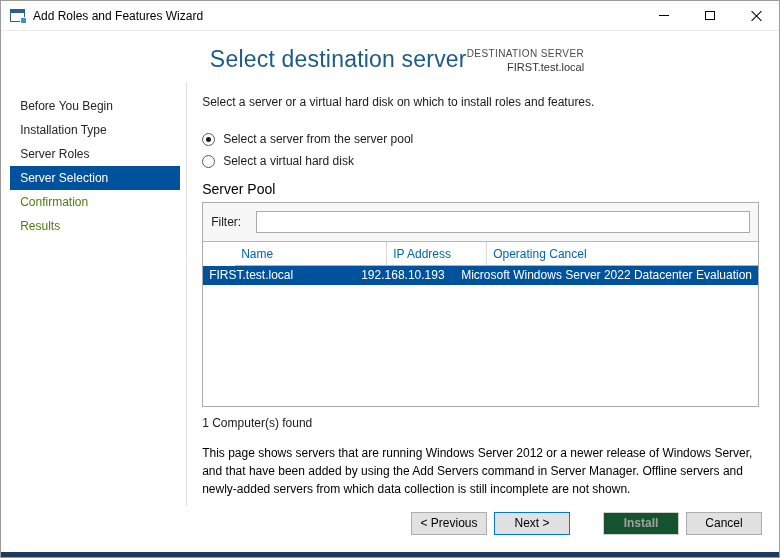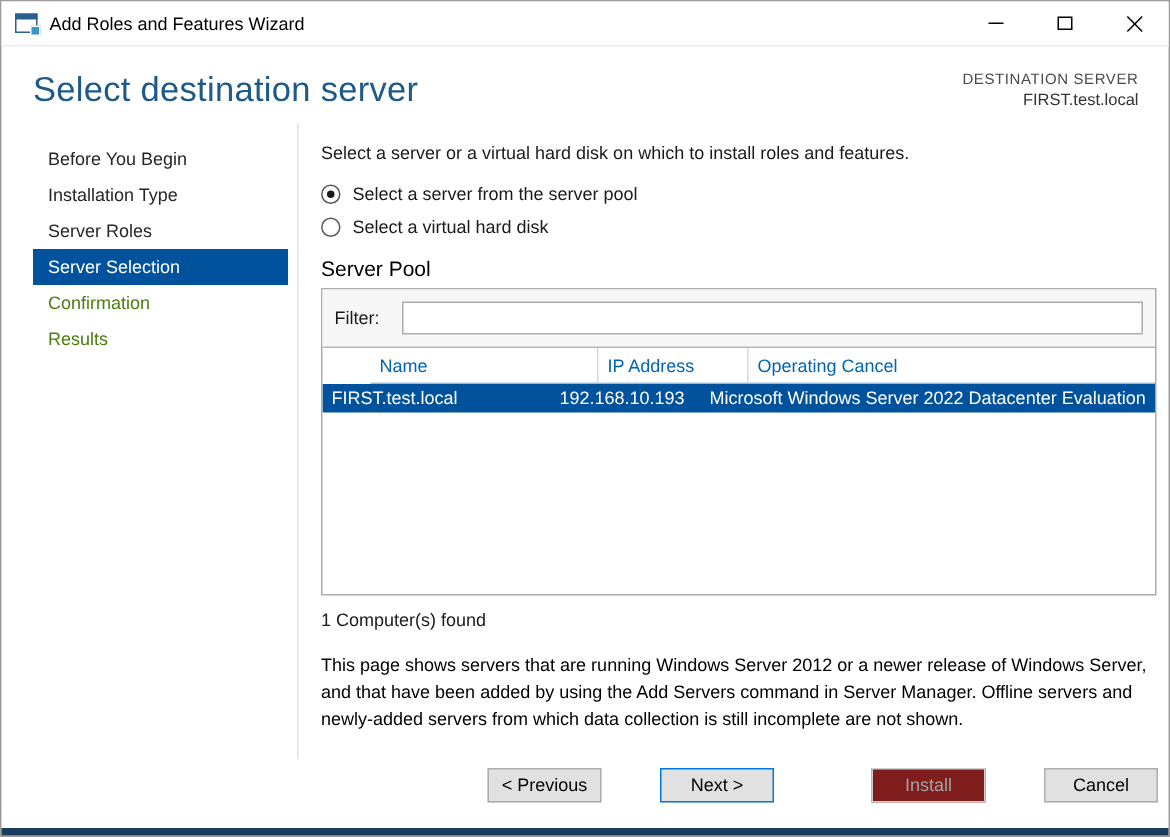--- a/index.html
+++ b/index.html
@@ -29,35 +29,35 @@
   .win-controls { margin-left:auto; display:flex; height:100%; }
   .win-btn { width:46px; height:100%; display:flex; align-items:center; justify-content:center; cursor:default; }
   .icon-min { width:10px; height:1px; background:#000; display:block; }
   .icon-max { width:10px; height:9px; border:1px solid #000; display:block; }
   .icon-close { width:11px; height:11px; position:relative; display:block; }
   .icon-close::before, .icon-close::after { content:''; position:absolute; left:5px; top:-1px; width:1px; height:14px; background:#000; }
   .icon-close::before { transform:rotate(45deg); }
   .icon-close::after  { transform:rotate(-45deg); }
 
   
-  .header { flex:0 0 auto; display:flex; justify-content:space-between; align-items:flex-start; padding:15px 20px 9px 21px; }
+  .header { flex:0 0 auto; display:flex; justify-content:center; align-items:flex-start; padding:15px 20px 9px 34px; }
   .page-title { font-size:23px; font-weight:400; color:#1d5a87; letter-spacing:0.2px; }
   .dest { text-align:right; padding-top:2px; }
   .dest-label { font-size:10px; color:#4a4a4a; letter-spacing:0.4px; }
   .dest-server { font-size:11px; color:#333; margin-top:2px; }
 
   
-  .content { flex:1 1 auto; display:flex; padding:0 20px 0 21px; overflow:hidden; }
+  .content { flex:1 1 auto; display:flex; padding:0 20px 0 21px; overflow:hidden;justify-content:flex-end; }
   .sidebar { width:177px; flex:0 0 auto; border-right:1px solid #e2e2e2; padding:12px 6px 0 0; }
   .nav-item { height:24px; line-height:24px; padding-left:10px; font-size:12px; color:#262626; cursor:default; white-space:nowrap; }
   .nav-item.selected { background:#00529c; color:#fff; }
   .nav-item.disabled { color:#4d7c0f; }
 
   .main { flex:1 1 auto; padding:13px 0 0 15px; }
-  .intro { margin-bottom:13px; }
+  .intro { margin-bottom:23px; }
 
   .radio-row { display:flex; align-items:center; margin-bottom:8px; cursor:default; }
   .radio { width:13px; height:13px; border:1px solid #5a5a5a; border-radius:50%; background:#fff; position:relative; flex:0 0 auto; margin-right:8px; }
   .radio.checked::after { content:''; position:absolute; left:3px; top:3px; width:5px; height:5px; border-radius:50%; background:#1a1a1a; }
   .radio-label { font-size:12px; }
 
   .pool-title { font-size:14px; margin:13px 0 5px 0; color:#000; }
   .pool-box { border:1px solid #ababab; height:205px; display:flex; flex-direction:column; background:#fff; }
   .filter-row { flex:0 0 auto; display:flex; align-items:center; padding:8px 8px; background:#f7f7f7; border-bottom:1px solid #b7b7b7; }
   .filter-label { margin-right:15px; }
@@ -71,30 +71,30 @@
   .trow.selected { background:#00529c; color:#fff; }
   .td { padding:2px 6px 3px 6px; white-space:nowrap; overflow:hidden; }
   .col-name { width:152px; flex:0 0 auto; }
   .col-ip { width:100px; flex:0 0 auto; }
   .col-os { flex:1 1 auto; }
 
   .found { margin-top:9px; }
   .description { margin-top:14px; line-height:1.5; color:#000; max-width:552px; }
 
   
-  .footer { flex:0 0 auto; height:46px; display:flex; justify-content:flex-end; align-items:center; padding:0 7px 12px 0;gap:32px; }
+  .footer { flex:0 0 auto; height:46px; display:flex; justify-content:flex-end; align-items:center; padding:0 17px 12px 0; }
   .btn {
     min-width:76px; height:23px;
     background:#e1e1e1; border:1px solid #adadad;
     font-family:inherit; font-size:12px; color:#000;
     margin-left:7px; cursor:default;
   }
   .btn.default { border:1px solid #0078d7; }
   .btn.gap-left { margin-left:33px; }
-  .btn.disabled { background:#7f1d1d; border-color:#cfcfcf; color:#a2a2a2; }
+  .btn.disabled { background:#14532d; border-color:#cfcfcf; color:#a2a2a2;font-weight:bold; }
 
   .bottom-strip { flex:0 0 auto; height:5px; background:#1c3a5e; }
 </style>
 </head>
 <body>
 
 <div class="window">
 
   <div class="titlebar">
     <span class="app-icon">

